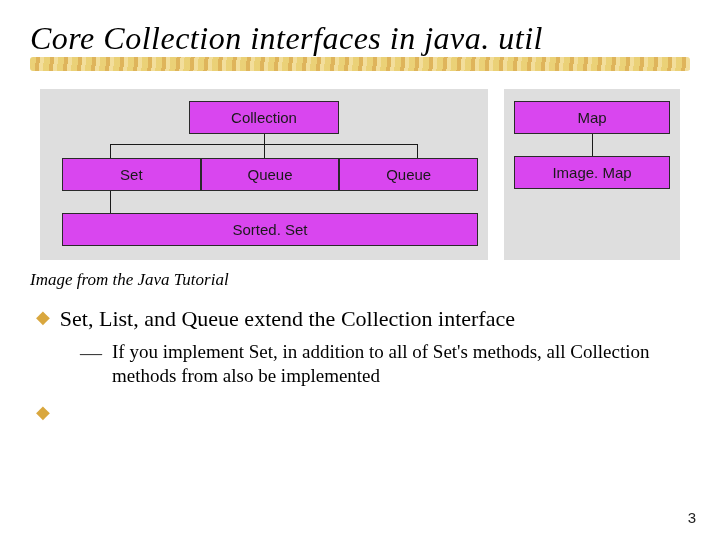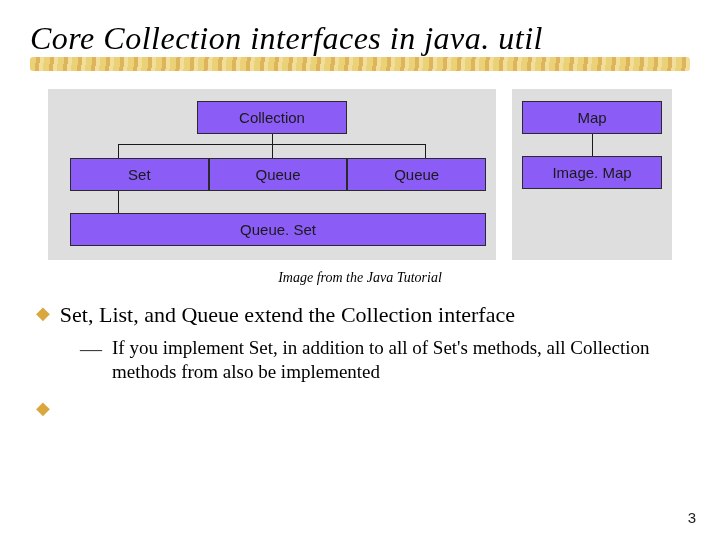--- a/index.html
+++ b/index.html
@@ -37,23 +37,23 @@
     display: flex;
     gap: 16px;
     justify-content: center;
     margin-bottom: 10px;
   }
   .panel {
     background: #dedede;
     padding: 12px 10px 14px 10px;
   }
   .panel-left { width: 448px; }
-  .panel-right { width: 160px; }
+  .panel-right { width: 176px; }
   .d-box {
-    background: #8b5cf6;
+    background: #d946ef;
     border: 1px solid #2a2a2a;
     font-family: Verdana, Geneva, sans-serif;
     font-size: 15px;
     text-align: center;
     padding: 7px 2px;
     color: #1a1a1a;
   }
   .d-row {
     display: flex;
     justify-content: space-between;
@@ -112,23 +112,23 @@
   .conn-left-branch::before {
     content: "";
     position: absolute;
     left: 14%;
     top: 0;
     width: 1px;
     height: 100%;
     background: #1a1a1a;
   }
   .caption {
-    text-align: center;
+    text-align: left;
     font-style: italic;
-    font-size: 14px;
+    font-size: 17px;
     margin: 8px 0 14px 0;
   }
   .bullets {
     font-size: 22px;
     line-height: 1.35;
     padding-left: 6px;
   }
   .b1 {
     display: flex;
     gap: 10px;
@@ -182,21 +182,21 @@
           <div class="v-b2"></div>
           <div class="v-b3"></div>
       </div>
       <div class="d-row">
         <div class="d-box">Set</div>
         <div class="d-box">Queue</div>
         <div class="d-box">Queue</div>
       </div>
       <div class="conn-left-branch"></div>
       <div class="d-row d-left-align">
-        <div class="d-box">Queue. Set</div>
+        <div class="d-box">Sorted. Set</div>
       </div>
     </div>
 
     <div class="panel panel-right">
       <div class="d-center" style="width:100%;">
         <div class="d-box" style="width:100%;">Map</div>
       </div>
       <div class="conn-single"></div>
       <div class="d-center" style="width:100%;">
         <div class="d-box" style="width:100%;">Image. Map</div>

